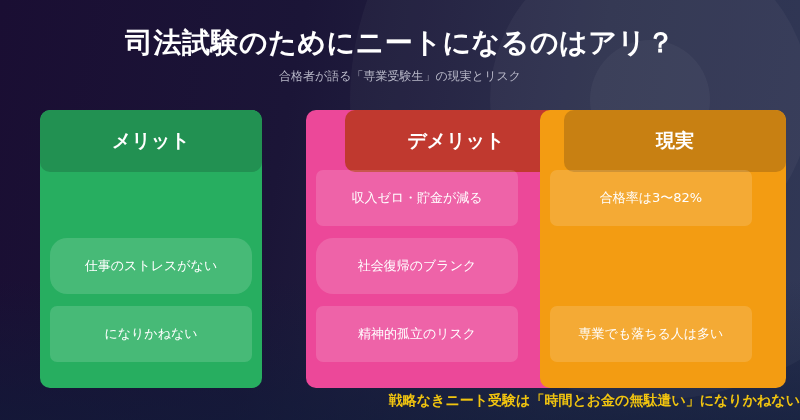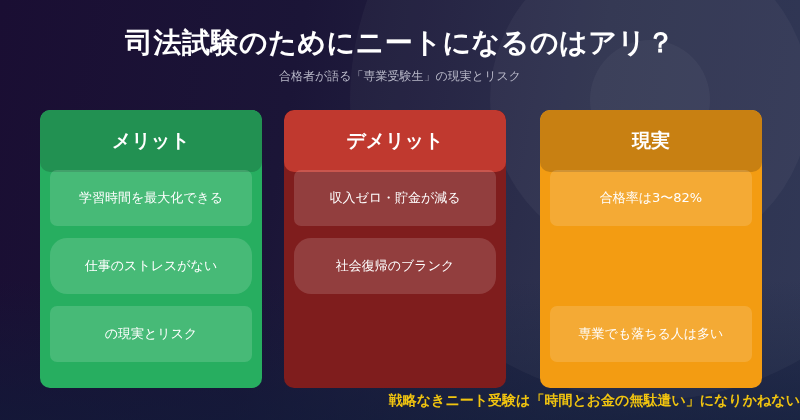--- a/index.html
+++ b/index.html
@@ -17,47 +17,47 @@
   .subtitle{position:absolute;left:0;right:0;top:68px;text-align:center;color:#b9b9c9;
     font-size:12px;}
   .card{position:absolute;top:110px;width:222px;height:278px;border-radius:10px;overflow:hidden;}
   .card-header{height:62px;border-radius:10px;display:flex;align-items:center;justify-content:center;
     color:#fff;font-weight:bold;font-size:19px;}
   .item{position:absolute;left:10px;width:202px;height:56px;border-radius:7px;
     background:rgba(255,255,255,0.15);display:flex;align-items:center;justify-content:center;
     color:#fff;font-size:13px;}
   .i0{top:60px;} .i1{top:128px;border-radius:17px;} .i2{top:196px;}
   .green{left:40px;background:#27ae60;} .green .card-header{background:#229152;}
-  .red{left:284px;background:#7f1d1d;} .red .card-header{background:#c0392f;}
-  .orange{left:540px;background:#f39c12;} .orange .card-header{background:#c88012;}
+  .red{left:306px;background:#ec4899;padding-left:39px;} .red .card-header{background:#c0392f;}
+  .orange{left:540px;background:#f39c12;padding-left:24px;} .orange .card-header{background:#c88012;}
   .footer{position:absolute;left:0;right:0;top:392px;text-align:right;color:#f1c40f;
     font-size:14px;font-weight:bold;}
 </style>
 </head>
 <body>
 
 <div class="bg-bottom"></div>
 <div class="circle c1"></div>
 <div class="circle c2"></div>
 <div class="circle c3"></div>
 
 <h1 class="title" style="margin:0">司法試験のためにニートになるのはアリ？</h1>
 <div class="subtitle">合格者が語る「専業受験生」の現実とリスク</div>
 
 <div class="card green">
   <div class="card-header">メリット</div>
-  <div class="item i0">学習時間を最大化できる</div>
   <div class="item i1">仕事のストレスがない</div>
-  <div class="item i2">の現実とリスク</div>
+  <div class="item i2">になりかねない</div>
 </div>
 
 <div class="card red">
   <div class="card-header">デメリット</div>
   <div class="item i1">社会復帰のブランク</div>
   <div class="item i0">収入ゼロ・貯金が減る</div>
+  <div class="item i2">精神的孤立のリスク</div>
 </div>
 
 <div class="card orange">
   <div class="card-header">現実</div>
   <div class="item i0">合格率は3〜82%</div>
   <div class="item i2">専業でも落ちる人は多い</div>
 </div>
 
 <div class="footer">戦略なきニート受験は「時間とお金の無駄遣い」になりかねない</div>
 

